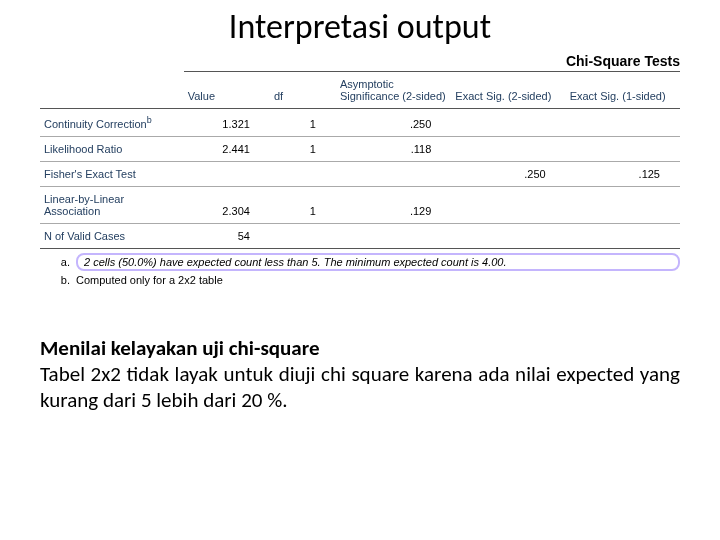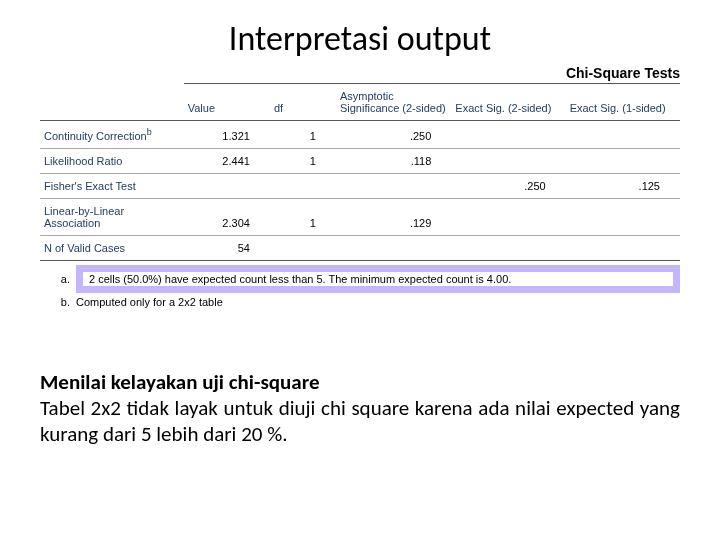--- a/index.html
+++ b/index.html
@@ -5,21 +5,21 @@
   body {
     margin: 0;
     padding: 0;
     width: 720px;
     height: 540px;
     font-family: Calibri, Arial, sans-serif;
     background: #fff;
     color: #000;
   }
   .slide {
-    padding: 18px 40px;
+    padding: 6px 40px;
     box-sizing: border-box;
   }
   h1 {
     font-size: 34px;
     font-weight: 400;
     margin: 0 0 6px 0;
     text-align: center;
   }
   .table-title {
     font-size: 14px;
@@ -83,23 +83,24 @@
   }
   .fn-mark {
     width: 30px;
     text-align: right;
     padding-right: 6px;
   }
   .fn-text {
     flex: 1;
   }
   .boxed {
-    border: 7px solid #c4b5fd;
-    border-radius: 0;
+    border: 2px solid #c4b5fd;
+    border-radius: 8px;
     padding: 1px 6px;
+    font-style: italic;
   }
   .body-text {
     margin: 14px 40px 0 40px;
     font-size: 21px;
     line-height: 1.25;
     font-family: Calibri, Arial, sans-serif;
     text-align: justify;
   }
   .body-text .sub {
     font-weight: 700;

